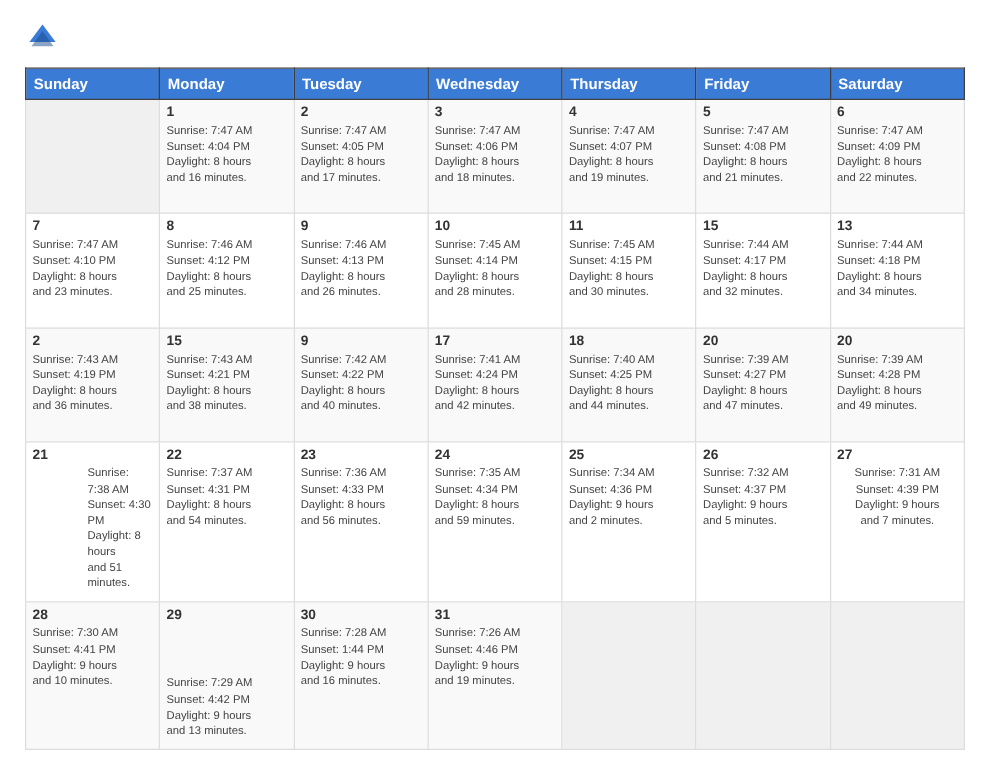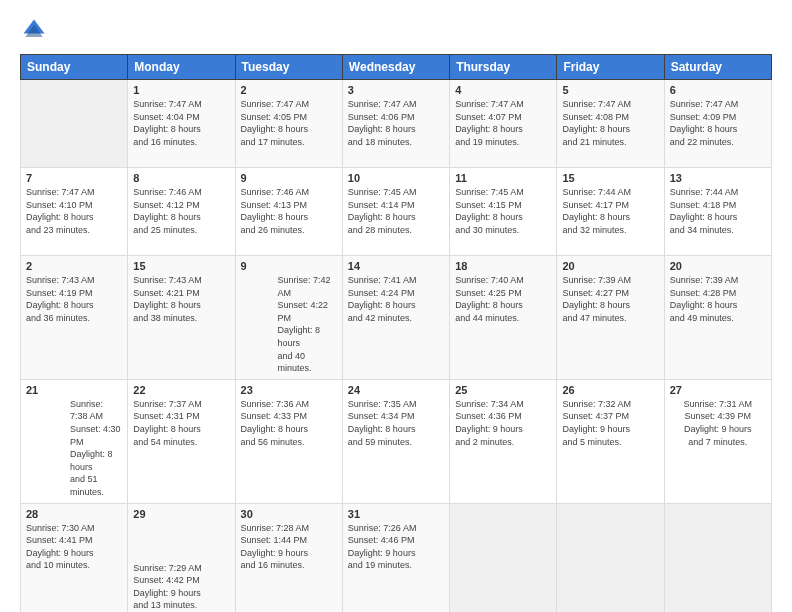--- a/index.html
+++ b/index.html
@@ -245,27 +245,27 @@
           </td>
           <td>
             <span class="day-num">15</span>
             <div class="day-info" style="white-space: pre-line;">Sunrise: 7:43 AM
 Sunset: 4:21 PM
 Daylight: 8 hours
 and 38 minutes.</div>
           </td>
           <td>
             <span class="day-num">9</span>
-            <div class="day-info" style="white-space: pre-line; margin-left: 37px;">Sunrise: 7:42 AM
+            <div class="day-info" style="white-space: pre-line;">Sunrise: 7:42 AM
 Sunset: 4:22 PM
 Daylight: 8 hours
 and 40 minutes.</div>
           </td>
           <td>
-            <span class="day-num">14</span>
+            <span class="day-num">17</span>
             <div class="day-info" style="white-space: pre-line;">Sunrise: 7:41 AM
 Sunset: 4:24 PM
 Daylight: 8 hours
 and 42 minutes.</div>
           </td>
           <td>
             <span class="day-num">18</span>
             <div class="day-info" style="white-space: pre-line;">Sunrise: 7:40 AM
 Sunset: 4:25 PM
 Daylight: 8 hours

